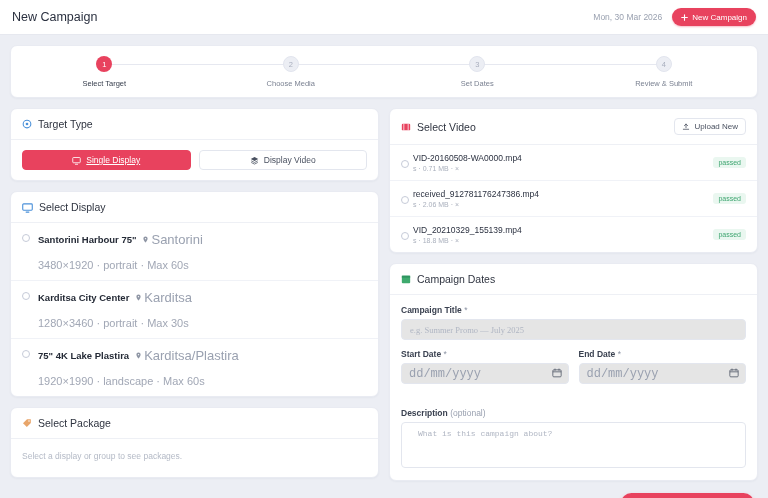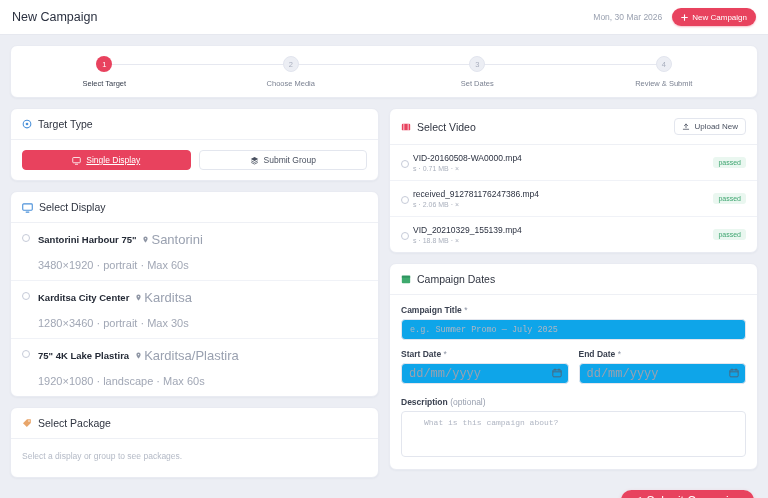--- a/index.html
+++ b/index.html
@@ -118,36 +118,36 @@
     margin-left:auto; font-size:7px; color:#3ea570; background:#eaf7f0;
     border-radius:3px; padding:2px 5px;
   }
 
   
   .flabel{ font-size:8.5px; color:#3a4150; font-weight:bold; margin-bottom:4px; display:block; }
   .flabel .req{ color:#8b93a3; font-weight:normal; }
   .flabel .opt{ color:#9aa1b0; font-weight:normal; }
   .finput{
     width:100%; height:21px; border:1px solid #e3e6ee; border-radius:4px;
-    background:#0ea5e9; font-family:Liberation Mono, monospace; font-size:8.5px; color:#2b3140;
+    background:#e5e5e5; font-family:Liberation Serif, serif; font-size:8.5px; color:#2b3140;
     padding:0 8px;
   }
   .finput::placeholder{ color:#b0b6c3; }
   .frow{ display:flex; gap:10px; margin-top:9px; }
   .fcol{ flex:1; min-width:0; }
   .date-wrap{ position:relative; }
   .date-ph{
     position:absolute; left:8px; top:0; height:21px; display:flex; align-items:center;
     font-size:12px; color:#9aa1b0; pointer-events:none; font-family:"Liberation Mono", monospace;
   }
   .cal-ic{ position:absolute; right:7px; top:5px; }
   .ftextarea{
     width:100%; height:46px; border:1px solid #e3e6ee; border-radius:4px;
     background:#fff; font-family:"Liberation Mono", monospace; font-size:8px; color:#2b3140;
-    padding:6px 22px; resize:none;
+    padding:6px 16px; resize:none;
   }
   .ftextarea::placeholder{ color:#b0b6c3; }
 
   
   .footer{
     display:flex; align-items:flex-end; justify-content:flex-end; gap:24px;
     padding:12px 14px 0 14px;
   }
   .btn-cancel{
     background:none; border:none; font-family:inherit; font-size:9px;
@@ -235,21 +235,21 @@
           <span>Single Display</span>
         </button>
         <button class="tt-btn idle">
           <span class="ic">
             <svg width="9" height="9" viewBox="0 0 12 12">
               <path d="M6 1.4 11 4 6 6.6 1 4z" fill="#4a5160"></path>
               <path d="M1.6 6.4 6 8.6l4.4-2.2" fill="none" stroke="#4a5160" stroke-width="1"></path>
               <path d="M1.6 8.6 6 10.8l4.4-2.2" fill="none" stroke="#4a5160" stroke-width="1"></path>
             </svg>
           </span>
-          <span>Submit Group</span>
+          <span>Display Video</span>
         </button>
       </div>
     </div>
 
     <div class="card">
       <div class="card-head">
         <div class="card-title">
           <span class="ic">
             <svg width="11" height="11" viewBox="0 0 12 12">
               <rect x="0.8" y="2" width="10.4" height="7" rx="1" fill="none" stroke="#4a90d9" stroke-width="1.2"></rect>
@@ -306,21 +306,21 @@
             <span class="row-loc">
               <span class="ic">
                 <svg width="7" height="7" viewBox="0 0 10 10">
                     <path d="M5 .8c1.7 0 3 1.3 3 3 0 2.2-3 5.4-3 5.4S2 6 2 3.8c0-1.7 1.3-3 3-3z" fill="#8e95a4"></path>
                     <circle cx="5" cy="3.8" r="1" fill="#fff"></circle>
                   </svg>
               </span>
               <span>Karditsa/Plastira</span>
             </span>
           </div>
-          <div class="row-sub">1920×1080 · landscape · Max 60s</div>
+          <div class="row-sub">1920×1990 · landscape · Max 60s</div>
         </div>
       </div>
     </div>
 
     <div class="card">
       <div class="card-head">
         <div class="card-title">
           <span class="ic">
             <svg width="10" height="10" viewBox="0 0 12 12">
               <path d="M1.2 6.2 6 1.4h4.6V6L5.8 10.8z" fill="#e8a56a"></path>
@@ -439,21 +439,21 @@
                 <svg width="10" height="10" viewBox="0 0 12 12">
                   <rect x="1" y="2.2" width="10" height="8.4" rx="1.2" fill="none" stroke="#555d6b" stroke-width="1"></rect>
                   <path d="M1 4.6h10" stroke="#555d6b" stroke-width="1"></path>
                   <path d="M3.6 1.2v1.6M8.4 1.2v1.6" stroke="#555d6b" stroke-width="1" stroke-linecap="round"></path>
                 </svg>
               </span>
             </div>
           </div>
         </div>
 
-        <div style="margin-top:13px;">
+        <div style="margin-top:24px;">
           <label class="flabel">
             <span>Description</span>
             <span class="opt">(optional)</span>
           </label>
           <textarea class="ftextarea" placeholder="What is this campaign about?" style=""></textarea>
         </div>
 
       </div>
     </div>
 

